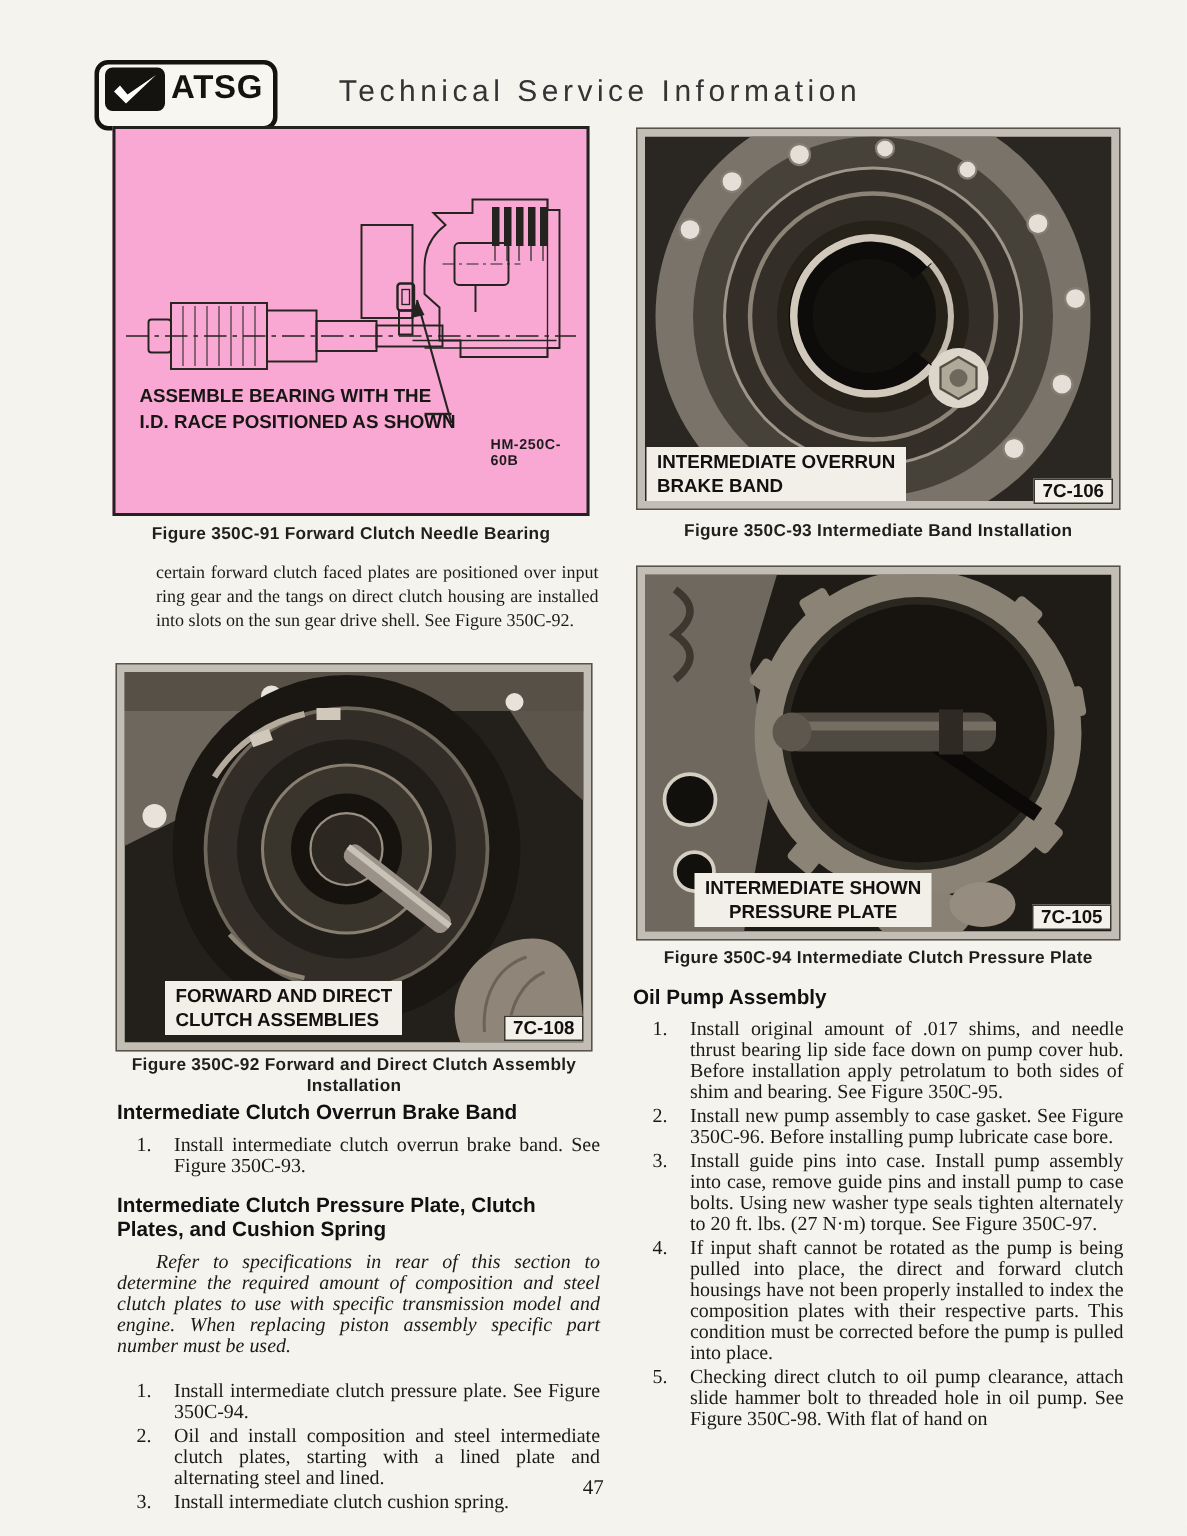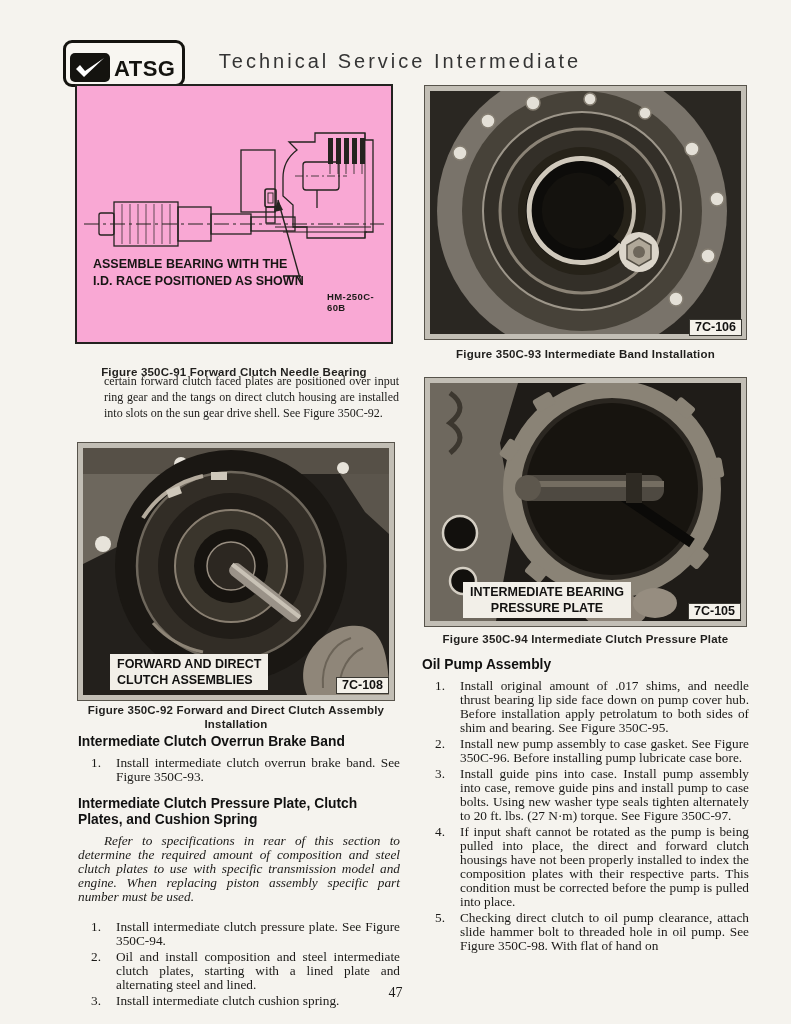--- a/index.html
+++ b/index.html
@@ -5,21 +5,21 @@
   html,body { margin:0; padding:0; }
   .page {
     position:relative; width:791px; height:1024px;
     background:#f5f3ee; overflow:hidden;
     font-family:"Liberation Serif", serif; color:#1b1a18;
   }
   
   .logo {
     position:absolute; left:63px; top:40px; width:108px; height:37px;
     border:3px solid #14130f; border-radius:9px; background:#f8f6f1;
-    display:flex; align-items:flex-end; padding:2px 4px;
+    display:flex; align-items:flex-start; padding:2px 4px;
   }
   .logo-check {
     width:40px; height:29px; background:#14130f; border-radius:5px;
     display:flex; align-items:center; justify-content:center; flex:none;
   }
   .logo-word {
     font-family:"Liberation Sans", sans-serif; font-weight:bold;
     font-size:22px; letter-spacing:0.5px; color:#14130f; margin-left:4px;
   }
   .doc-title {
@@ -90,21 +90,21 @@
 <div class="page">
 
   <div class="logo">
     <span class="logo-check">
       <svg width="34" height="24" viewBox="0 0 34 24">
         <polygon points="3,13 11,21 31,2 12,15 7,9" fill="#ffffff"></polygon>
       </svg>
     </span>
     <span class="logo-word">ATSG</span>
   </div>
-  <div class="doc-title">Technical Service Intermediate</div>
+  <div class="doc-title">Technical Service Information</div>
 
   <div class="diagram-box">
     <svg width="314" height="256" viewBox="0 0 314 256">
       <g stroke="#24231f" fill="none" stroke-width="1.3">
 
         <line x1="7" y1="138" x2="307" y2="138" stroke-width="1" stroke-dasharray="15 4 3 4"></line>
 
         <rect x="22" y="127" width="15" height="22" rx="2"></rect>
         <rect x="37" y="116" width="64" height="44"></rect>
         <g stroke-width="0.7">
@@ -152,21 +152,21 @@
 
         <line x1="224" y1="196" x2="201" y2="114" stroke-width="1.4"></line>
         <polygon points="201,114 197,126 206,124" fill="#24231f" stroke="none"></polygon>
         <line x1="206" y1="190" x2="224" y2="190" stroke-width="1.6"></line>
       </g>
     </svg>
     <div class="ann" style="left:16px; top:171px;">ASSEMBLE BEARING WITH THE</div>
     <div class="ann" style="left:16px; top:188px;">I.D. RACE POSITIONED AS SHOWN</div>
     <div class="ref-code" style="left:250px; top:205px;">HM-250C-60B</div>
   </div>
-  <div class="caption" style="left:75px; top:365px; width:318px;">Figure 350C-91 Forward Clutch Needle Bearing</div>
+  <div class="caption" style="left:75px; top:349px; width:318px;">Figure 350C-91 Forward Clutch Needle Bearing</div>
 
   <div class="photo" style="left:424px; top:85px; width:311px; height:243px;">
     <svg width="311" height="243" viewBox="0 0 311 243">
       <rect width="311" height="243" fill="#2a2722"></rect>
       <circle cx="152" cy="120" r="145" fill="#79736a"></circle>
       <circle cx="152" cy="120" r="120" fill="#474239"></circle>
       <circle cx="152" cy="120" r="99" fill="#332f28"></circle>
       <circle cx="152" cy="120" r="99" fill="none" stroke="#9d968a" stroke-width="2"></circle>
       <circle cx="152" cy="120" r="82" fill="none" stroke="#8b8376" stroke-width="3"></circle>
       <circle cx="152" cy="120" r="64" fill="#262219"></circle>
@@ -182,20 +182,24 @@
           <circle cx="215" cy="22" r="6"></circle>
           <circle cx="262" cy="58" r="7"></circle>
         <circle cx="287" cy="108" r="7"></circle>
           <circle cx="278" cy="165" r="7"></circle>
           <circle cx="246" cy="208" r="7"></circle>
       </g>
       <circle cx="209" cy="161" r="20" fill="#dcd6cb"></circle>
       <polygon points="209,147 221,154 221,168 209,175 197,168 197,154" fill="#b0a899" stroke="#544f45" stroke-width="1.5"></polygon>
       <circle cx="209" cy="161" r="6" fill="#6e675b"></circle>
     </svg>
+    <div class="photo-label" style="left:6px; bottom:5px;">
+      <span style="display:block;">INTERMEDIATE OVERRUN</span>
+      <span style="display:block;">BRAKE BAND</span>
+    </div>
     <div class="photo-tag" style="right:4px; bottom:3px;margin-left:32px;">7C-106</div>
   </div>
   <div class="caption" style="left:424px; top:347px; width:323px;">Figure 350C-93 Intermediate Band Installation</div>
 
   <div class="intro">certain forward clutch faced plates are positioned over input ring gear and the tangs on direct clutch housing are installed into slots on the sun gear drive shell. See Figure 350C-92.</div>
 
   <div class="photo" style="left:77px; top:442px; width:306px; height:247px;">
     <svg width="306" height="247" viewBox="0 0 306 247">
       <rect width="306" height="247" fill="#23201c"></rect>
       <polygon points="0,0 130,0 64,84 0,116" fill="#6d675d"></polygon>
@@ -256,21 +260,21 @@
       <circle cx="182" cy="106" r="86" fill="#17140f"></circle>
       <path d="M182,106 L262,160" stroke="#0b0a08" stroke-width="10"></path>
       <rect x="92" y="92" width="142" height="26" rx="11" fill="#4e4941"></rect>
       <rect x="92" y="98" width="142" height="6" fill="#746d61"></rect>
       <circle cx="98" cy="105" r="13" fill="#5d574d"></circle>
       <rect x="196" y="90" width="16" height="30" fill="#2e2a23"></rect>
       <ellipse cx="185" cy="228" rx="32" ry="18" fill="#8a8175"></ellipse>
       <ellipse cx="225" cy="220" rx="22" ry="15" fill="#968d80"></ellipse>
     </svg>
     <div class="photo-label" style="left:38px; bottom:8px; text-align:center;">
-      <span style="display:block;">INTERMEDIATE BEARING</span>
+      <span style="display:block;">INTERMEDIATE SHOWN</span>
       <span style="display:block;">PRESSURE PLATE</span>
     </div>
     <div class="photo-tag" style="right:5px; bottom:6px;">7C-105</div>
   </div>
   <div class="caption" style="left:424px; top:632px; width:323px;">Figure 350C-94 Intermediate Clutch Pressure Plate</div>
 
   <div class="col col-left">
     <div class="sec-head">Intermediate Clutch Overrun Brake Band</div>
     <div class="nitem">
       <span class="num">1.</span>

